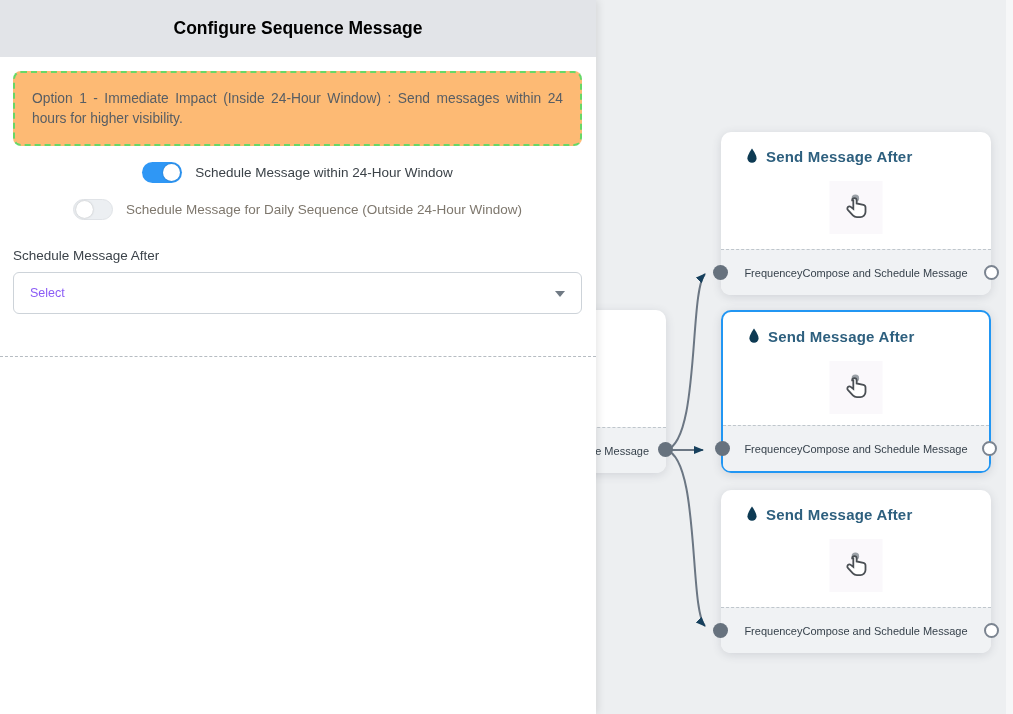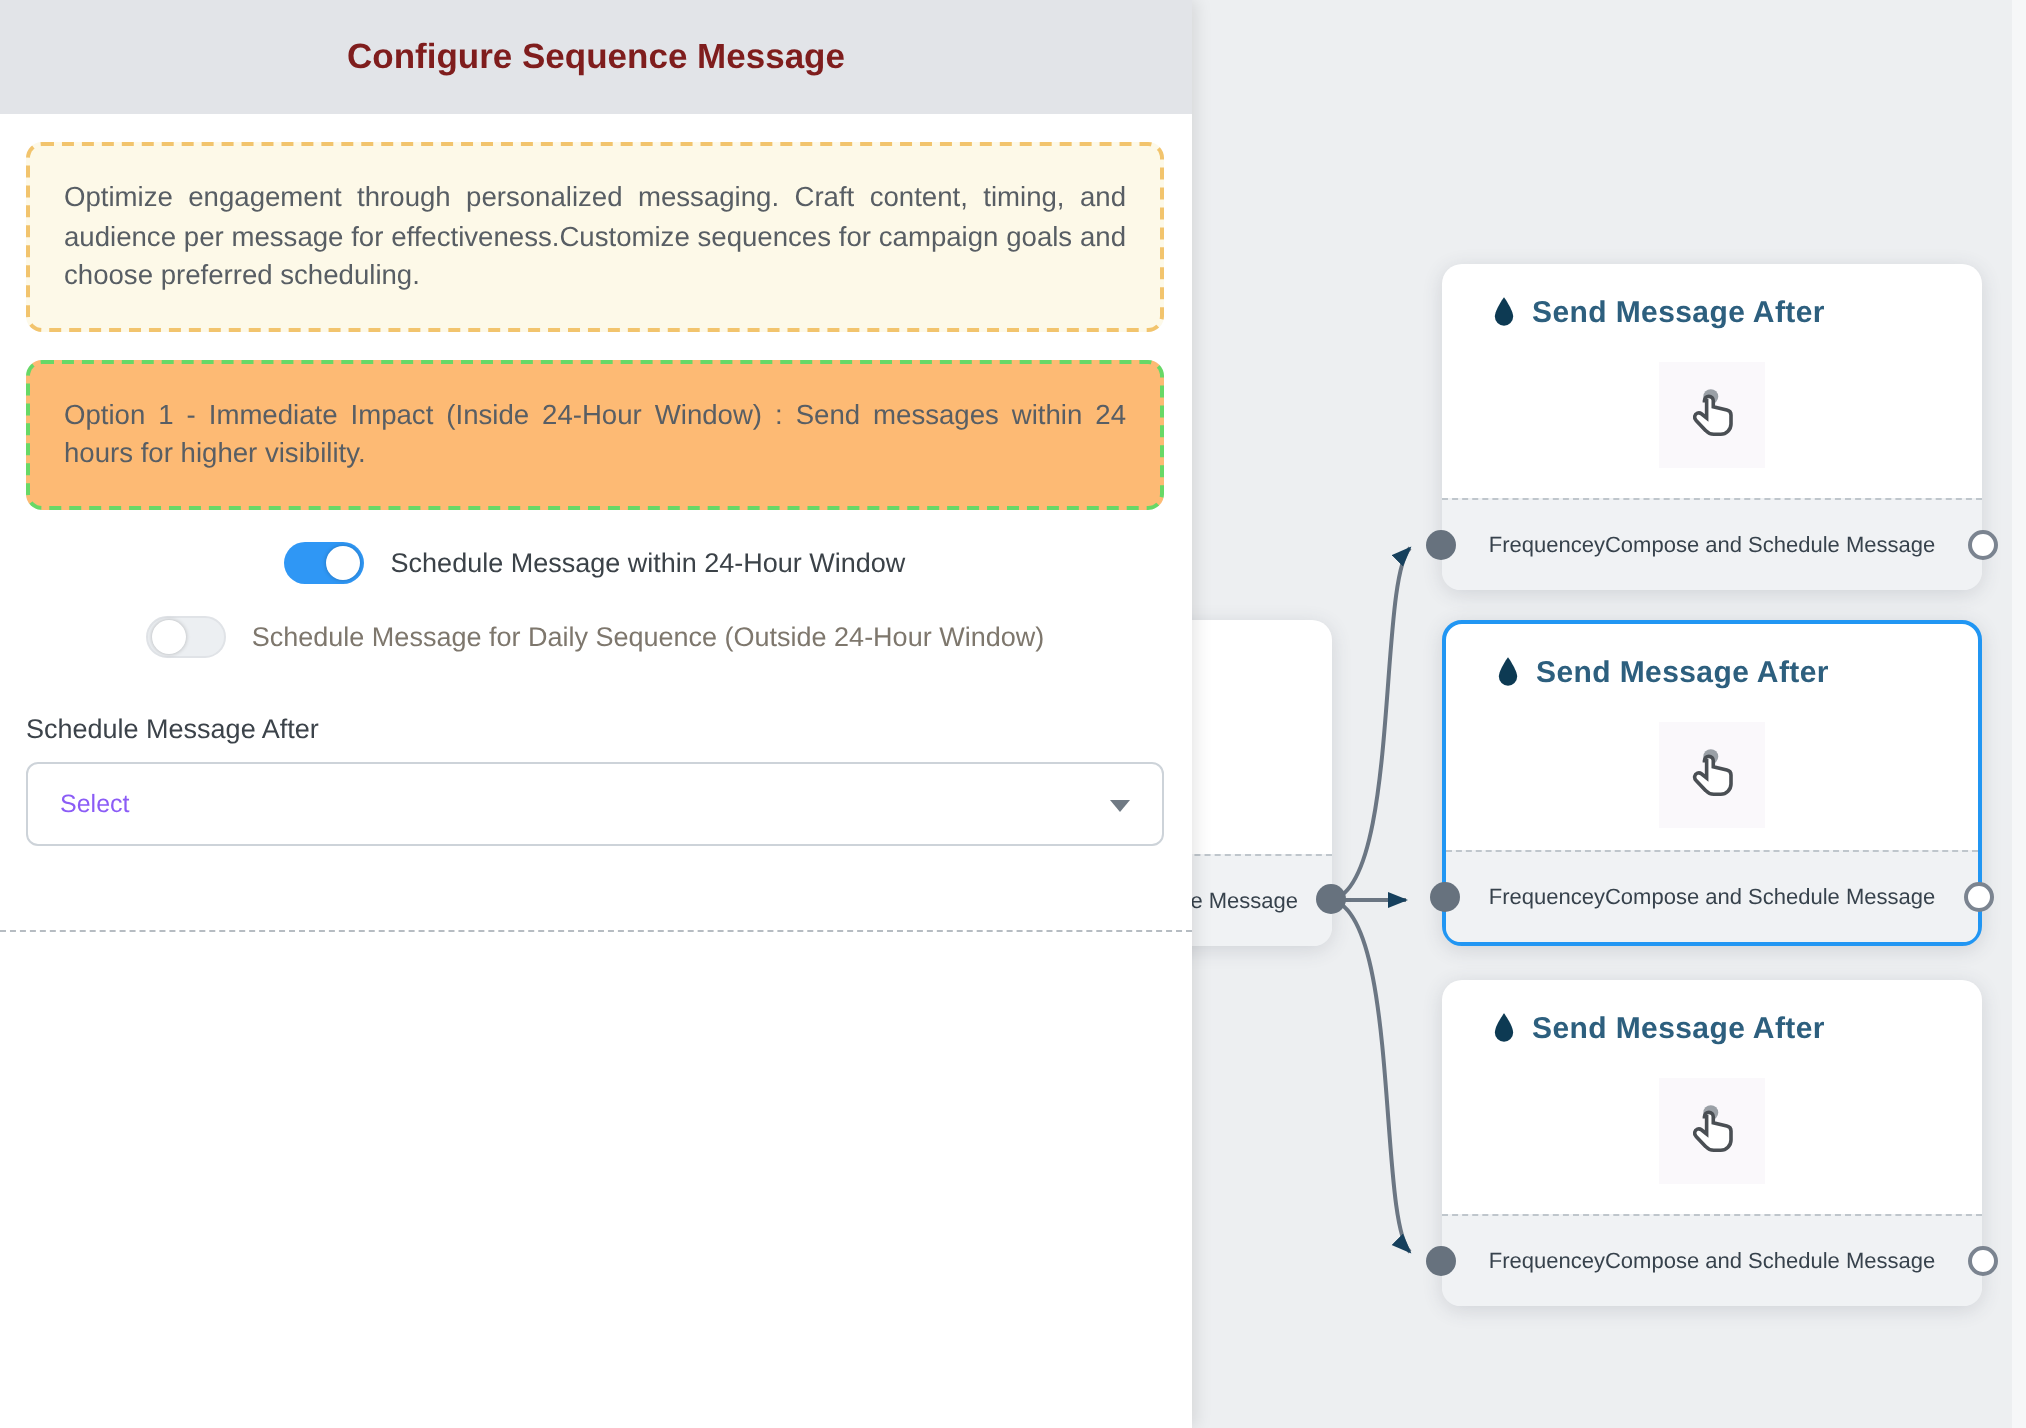--- a/index.html
+++ b/index.html
@@ -32,21 +32,21 @@
 
   .node.partial { left:-100px; top:310px; width:170px; }
   .node.partial .node-footer { justify-content:flex-end; }
   .src-handle { position:absolute; right:-7px; bottom:16px; width:15px; height:15px;
                 border-radius:50%; background:#67727e; }
 
   
   .drawer { position:absolute; left:0; top:0; width:596px; height:714px; background:#fff;
             z-index:3; box-shadow:2px 0 8px rgba(0,0,0,.10); }
   .drawer-header { height:57px; background:#e2e4e8; display:flex; align-items:center; justify-content:center; }
-  .drawer-header h1 { font-size:17.5px; font-weight:700; color:#7f1d1d; }
+  .drawer-header h1 { font-size:17.5px; font-weight:700; color:#000000; }
 
   .drawer-body { padding:14px 14px 0 13px; }
   .box { border-radius:8px; padding:16px 17px; font-size:13.8px; line-height:1.42;
          color:#585e64; text-align:justify; }
   .box-yellow { border:2px dashed #f2c46d; background:#fdf9e8; margin-bottom:14px; }
   .box-green  { border:2px dashed #67d867; background:#fdba74; }
 
   .toggle-row { display:flex; align-items:center; gap:13px; margin:16px 0 0 0; cursor:pointer;justify-content:center; }
   .switch { position:relative; width:40px; height:21px; border-radius:11px; flex:0 0 auto; }
   .switch.on  { background:#2f97f5; }
@@ -172,21 +172,20 @@
       </div>
     </div>
   </div>
 
   <div class="drawer">
     <div class="drawer-header">
       <h1>Configure Sequence Message</h1>
     </div>
 
     <div class="drawer-body">
-      <div class="box box-yellow">Optimize engagement through personalized messaging. Craft content, timing, and audience per message for effectiveness.Customize sequences for campaign goals and choose preferred scheduling.</div>
       <div class="box box-green">Option 1 - Immediate Impact (Inside 24-Hour Window) : Send messages within 24 hours for higher visibility.</div>
 
       <div class="toggle-row">
         <span class="switch on">
             <span class="knob"></span>
           </span>
         <span class="toggle-label-dark">Schedule Message within 24-Hour Window</span>
       </div>
 
       <div class="toggle-row">

